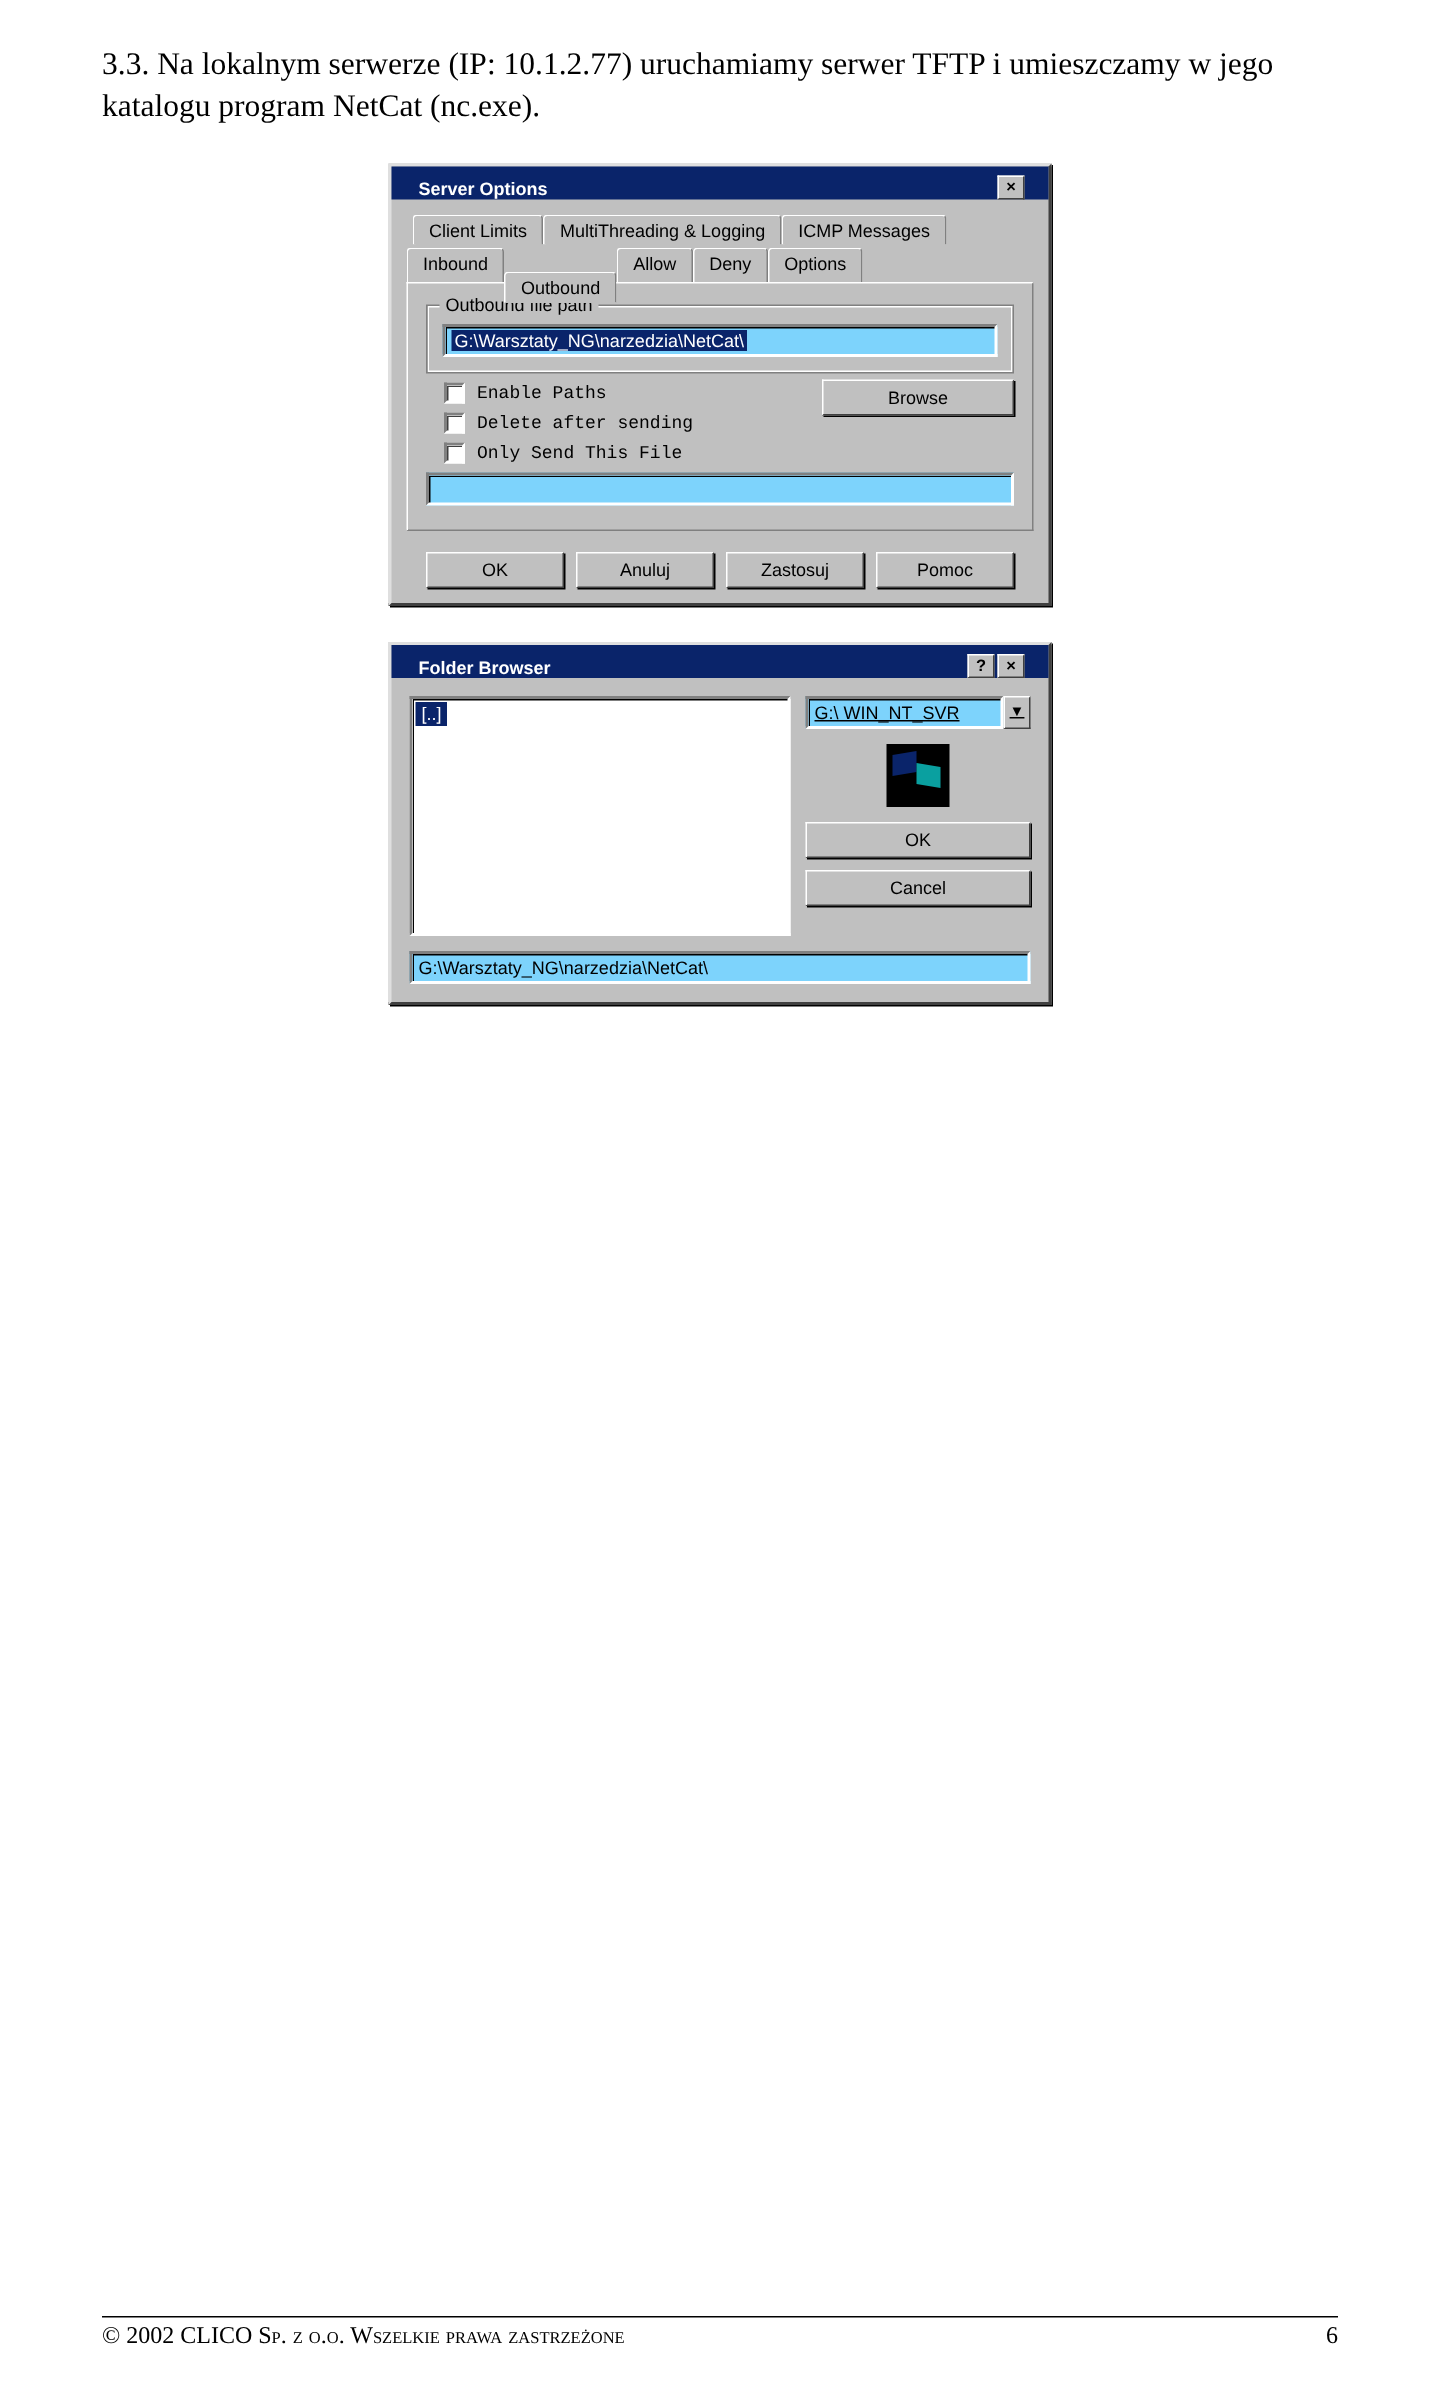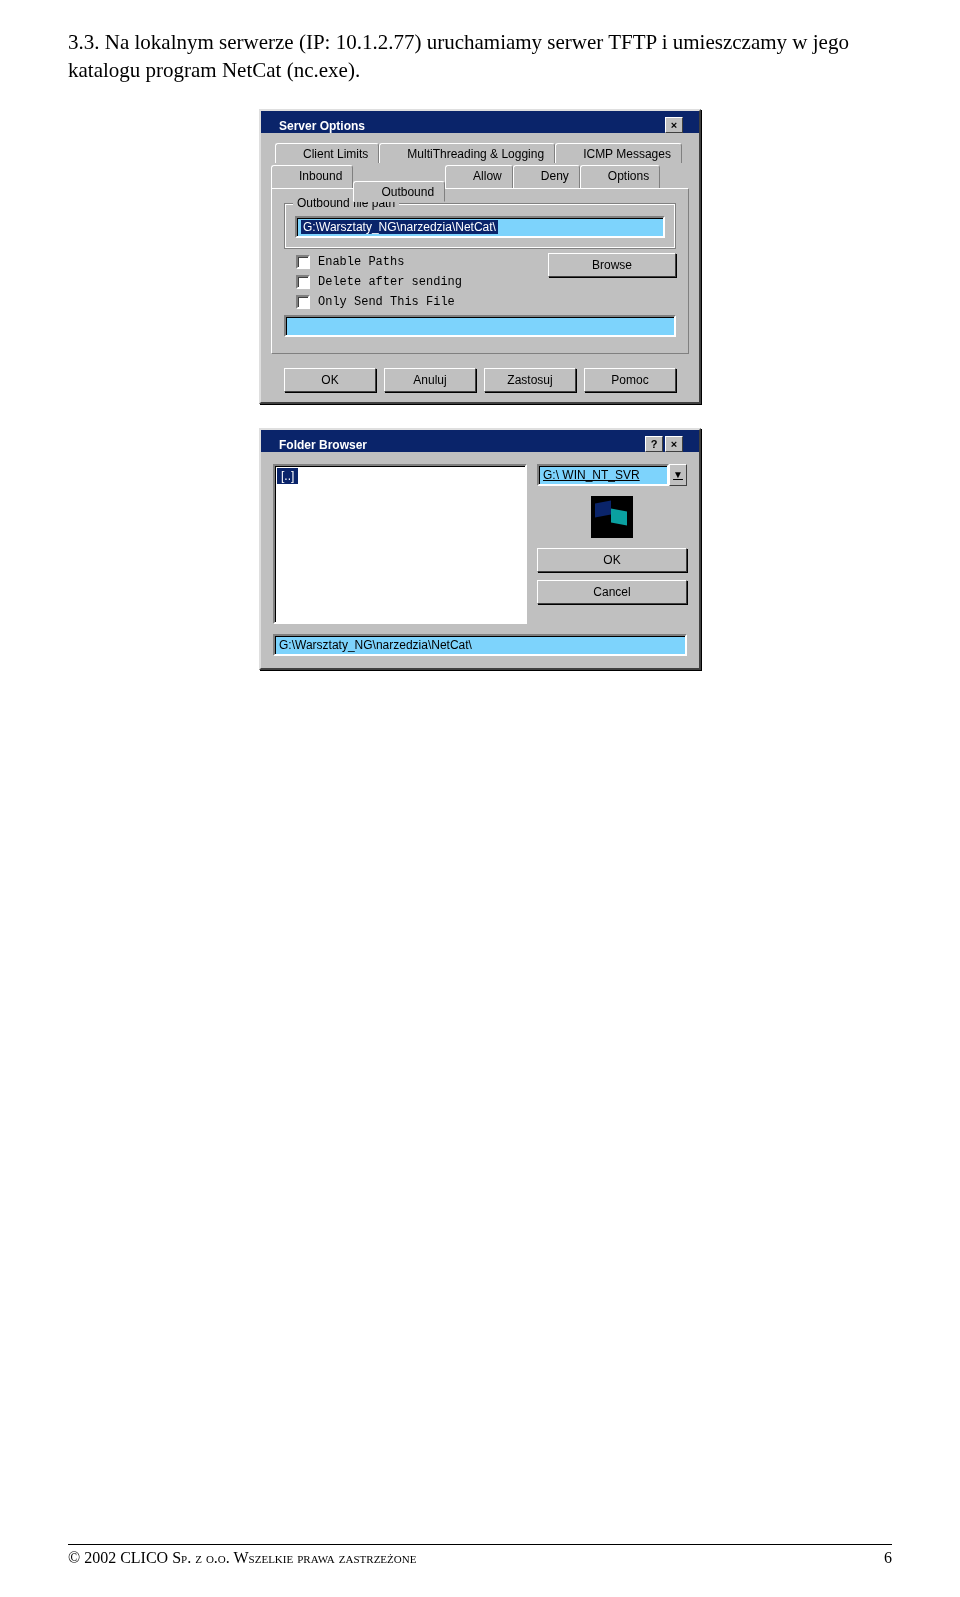--- a/index.html
+++ b/index.html
@@ -70,21 +70,21 @@
   
   .tabs { position: relative; height: 46px; }
   .tabrow { position:absolute; left:0; display:flex; }
   .tabrow.back { top:0; left: 4px; }
   .tabrow.front { top:22px; }
   .tab {
     background:#c0c0c0;
     border:1px solid #fff;
     border-right-color:#808080;
     border-bottom:none;
-    padding:3px 10px 2px 27px;
+    padding:3px 10px 2px 10px;
     border-radius: 3px 3px 0 0;
     font-size:12px;
     white-space: nowrap;
     text-align: right;
   }
   .tab.active { font-weight: normal; border-bottom:1px solid #c0c0c0; z-index:2;margin-top:16px; }
   .tabpage {
     border:1px solid #fff;
     border-right-color:#808080;
     border-bottom-color:#808080;

